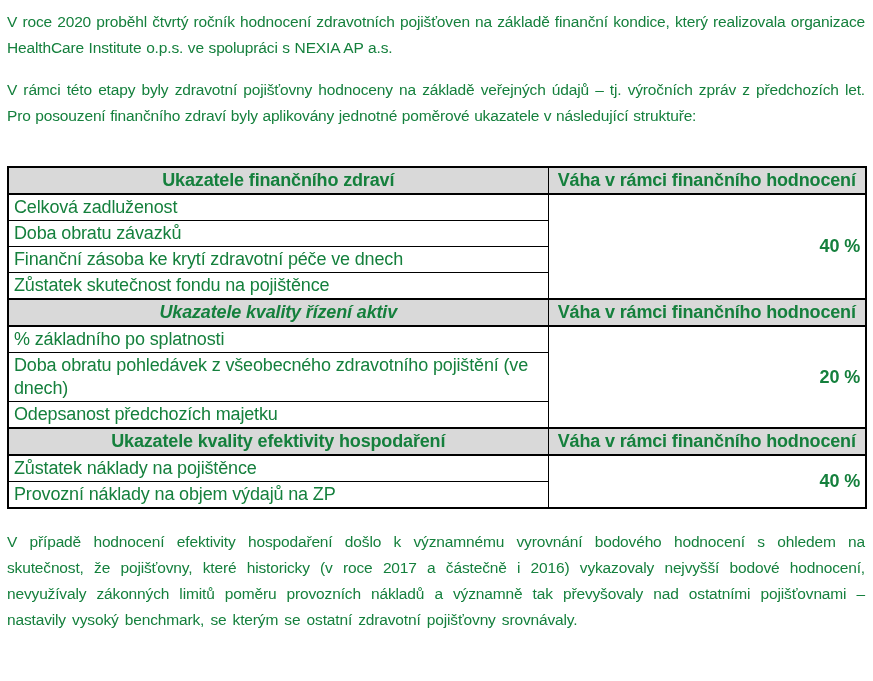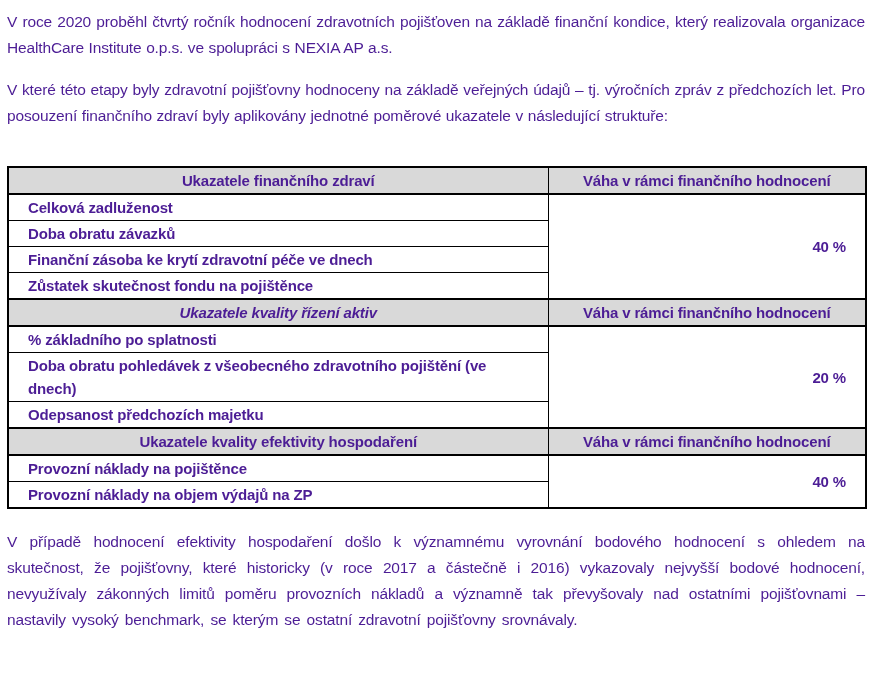--- a/index.html
+++ b/index.html
@@ -6,21 +6,21 @@
     margin: 0;
     padding: 0;
     background: #ffffff;
   }
   .page {
     position: relative;
     width: 873px;
     height: 681px;
     box-sizing: border-box;
     background: #ffffff;
-    color: #4c1d95;
+    color: #15803d;
     font-family: "Liberation Sans", sans-serif;
     padding: 9px 8px 0 7px;
     overflow: hidden;
   }
   p.para {
     margin: 0;
     width: 858px;
     font-size: 15.5px;
     line-height: 26px;
     letter-spacing: -0.15px;
@@ -32,51 +32,50 @@
 
   table.indicators {
     margin-top: 37px;
     border-collapse: collapse;
     table-layout: fixed;
     width: 858px;
     border: 2px solid #000000;
   }
   table.indicators td {
     border: 1px solid #000000;
-    font-size: 15px;
+    font-size: 18px;
     line-height: 23px;
     letter-spacing: -0.15px;
-    padding: 1px 19px;
+    padding: 1px 5px;
     vertical-align: middle;
     overflow: hidden;
   }
   tr.section-header-row td {
     font-weight: bold;
     text-align: center;
     border-top: 2px solid #000000;
     border-bottom: 2px solid #000000;
   }
   td.indicator-cell {
     border-right: 2px solid #000000;
-    font-weight: bold;
   }
   td.weight-cell {
     font-weight: bold;
     text-align: right;
     border-left: 2px solid #000000;
   }
 </style>
 </head>
 <body>
 
 <div class="page">
 
   <p class="para">V roce 2020 proběhl čtvrtý ročník hodnocení zdravotních pojišťoven na základě finanční kondice, který realizovala organizace HealthCare Institute o.p.s. ve spolupráci s NEXIA AP a.s.</p>
 
-  <p class="para second">V které této etapy byly zdravotní pojišťovny hodnoceny na základě veřejných údajů – tj. výročních zpráv z předchozích let. Pro posouzení finančního zdraví byly aplikovány jednotné poměrové ukazatele v následující struktuře:</p>
+  <p class="para second">V rámci této etapy byly zdravotní pojišťovny hodnoceny na základě veřejných údajů – tj. výročních zpráv z předchozích let. Pro posouzení finančního zdraví byly aplikovány jednotné poměrové ukazatele v následující struktuře:</p>
 
   <table class="indicators">
     <colgroup>
       <col style="width: 540px;">
       <col style="width: 318px;">
     </colgroup>
     <tbody id="indicators-tbody">
         <tr class="section-header-row">
           <td style="background: rgb(217, 217, 217);">Ukazatele finančního zdraví</td>
           <td style="background: rgb(217, 217, 217);">Váha v rámci finančního hodnocení</td>
@@ -106,21 +105,21 @@
           <td class="indicator-cell">Doba obratu pohledávek z všeobecného zdravotního pojištění (ve dnech)</td>
         </tr>
         <tr>
           <td class="indicator-cell">Odepsanost předchozích majetku</td>
         </tr>
         <tr class="section-header-row">
           <td style="background: rgb(217, 217, 217);">Ukazatele kvality efektivity hospodaření</td>
           <td style="background: rgb(217, 217, 217);">Váha v rámci finančního hodnocení</td>
         </tr>
         <tr>
-          <td class="indicator-cell">Provozní náklady na pojištěnce</td>
+          <td class="indicator-cell">Zůstatek náklady na pojištěnce</td>
           <td class="weight-cell" rowspan="2">40 %</td>
         </tr>
         <tr>
           <td class="indicator-cell">Provozní náklady na objem výdajů na ZP</td>
         </tr>
       </tbody>
   </table>
 
   <p class="para closing">V případě hodnocení efektivity hospodaření došlo k významnému vyrovnání bodového hodnocení s ohledem na skutečnost, že pojišťovny, které historicky (v roce 2017 a částečně i 2016) vykazovaly nejvyšší bodové hodnocení, nevyužívaly zákonných limitů poměru provozních nákladů a významně tak převyšovaly nad ostatními pojišťovnami – nastavily vysoký benchmark, se kterým se ostatní zdravotní pojišťovny srovnávaly.</p>
 

